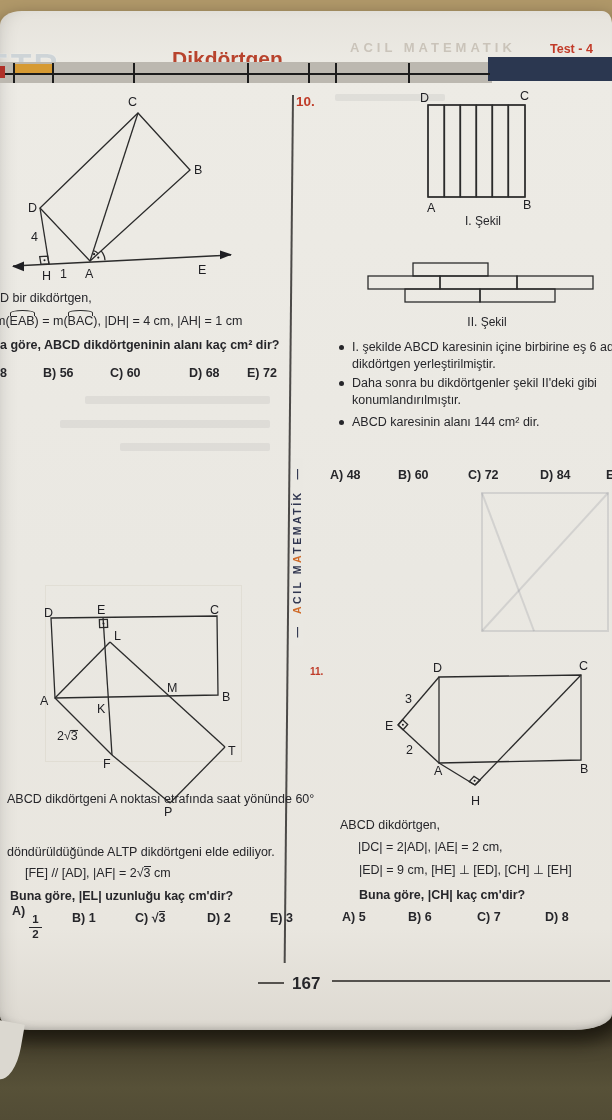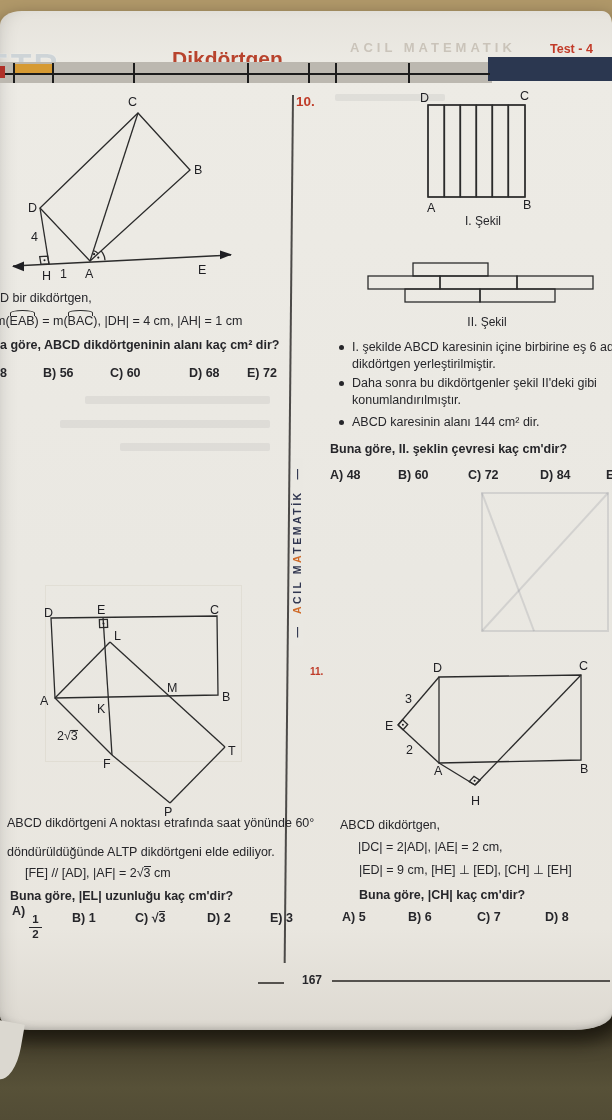--- a/index.html
+++ b/index.html
@@ -147,21 +147,20 @@
   <div class="cap" style="left:427px;top:315px;">II. Şekil</div>
 
   <div style="position:absolute;left:339px;top:345px;width:5px;height:5px;border-radius:50%;background:#26262a;"></div>
   <div class="t" style="left:352px;top:340px;">I. şekilde ABCD karesinin içine birbirine eş 6 adet</div>
   <div class="t" style="left:352px;top:357px;">dikdörtgen yerleştirilmiştir.</div>
   <div style="position:absolute;left:339px;top:381px;width:5px;height:5px;border-radius:50%;background:#26262a;"></div>
   <div class="t" style="left:352px;top:376px;">Daha sonra bu dikdörtgenler şekil II'deki gibi</div>
   <div class="t" style="left:352px;top:393px;">konumlandırılmıştır.</div>
   <div style="position:absolute;left:339px;top:420px;width:5px;height:5px;border-radius:50%;background:#26262a;"></div>
   <div class="t" style="left:352px;top:415px;">ABCD karesinin alanı 144 cm² dir.</div>
-  <div class="t b" style="left:330px;top:442px;">Buna göre, II. şeklin çevresi kaç cm'dir?</div>
   <div class="t opt" style="left:330px;top:468px;">A) 48</div>
   <div class="t opt" style="left:398px;top:468px;">B) 60</div>
   <div class="t opt" style="left:468px;top:468px;">C) 72</div>
   <div class="t opt" style="left:540px;top:468px;">D) 84</div>
   <div class="t opt" style="left:606px;top:468px;">E</div>
 
   <svg style="left:0;top:570px;width:260px;height:250px" viewBox="0 0 260 250">
     <g stroke="#2b2b2b" stroke-width="1.3" fill="none">
       <path d="M51 48 L217 46 L218 125 L55 128 Z"></path>
       <path d="M103 47 L112 185"></path>
@@ -180,21 +179,21 @@
     <text x="114" y="70">L</text>
     <text x="40" y="135">A</text>
     <text x="167" y="122">M</text>
     <text x="222" y="131">B</text>
     <text x="97" y="143">K</text>
     <text x="103" y="198">F</text>
     <text x="228" y="185">T</text>
     <text x="164" y="246">P</text>
     <text x="57" y="170">2√3</text>
   </svg>
-  <div class="t" style="left:7px;top:816px;">ABCD dikdörtgeni A noktası etrafında saat yönünde 60°</div>
+  <div class="t" style="left:7px;top:792px;">ABCD dikdörtgeni A noktası etrafında saat yönünde 60°</div>
   <div class="t" style="left:7px;top:845px;">döndürüldüğünde ALTP dikdörtgeni elde ediliyor.</div>
   <div class="t" style="left:25px;top:866px;">
     <span>[FE] // [AD],  |AF| = 2√</span><span class="rad">3</span><span> cm</span>
   </div>
   <div class="t b" style="left:10px;top:889px;">Buna göre, |EL| uzunluğu kaç cm'dir?</div>
   <div class="t opt" style="left:12px;top:904px;">
     <span>A)</span><span class="frac">
         <span class="num">1</span>
         <span>2</span>
       </span>
@@ -231,15 +230,15 @@
   <div class="t" style="left:340px;top:818px;">ABCD dikdörtgen,</div>
   <div class="t" style="left:358px;top:840px;">|DC| = 2|AD|,  |AE| = 2 cm,</div>
   <div class="t" style="left:359px;top:863px;">|ED| = 9 cm,  [HE] ⊥ [ED],  [CH] ⊥ [EH]</div>
   <div class="t b" style="left:342px;top:888px;padding-left:17px;">Buna göre, |CH| kaç cm'dir?</div>
   <div class="t opt" style="left:342px;top:910px;">A) 5</div>
   <div class="t opt" style="left:408px;top:910px;">B) 6</div>
   <div class="t opt" style="left:477px;top:910px;">C) 7</div>
   <div class="t opt" style="left:545px;top:910px;">D) 8</div>
 
   <div style="position:absolute;left:258px;top:982px;width:26px;height:1.5px;background:#55524e;"></div>
-  <div class="t b" style="left:302px;top:973px;font-size:12px;">167</div>
+  <div class="t b" style="left:292px;top:973px;font-size:17px;">167</div>
   <div style="position:absolute;left:332px;top:980px;width:278px;height:1.5px;background:#55524e;"></div>
 </div>
 
 </body></html>

